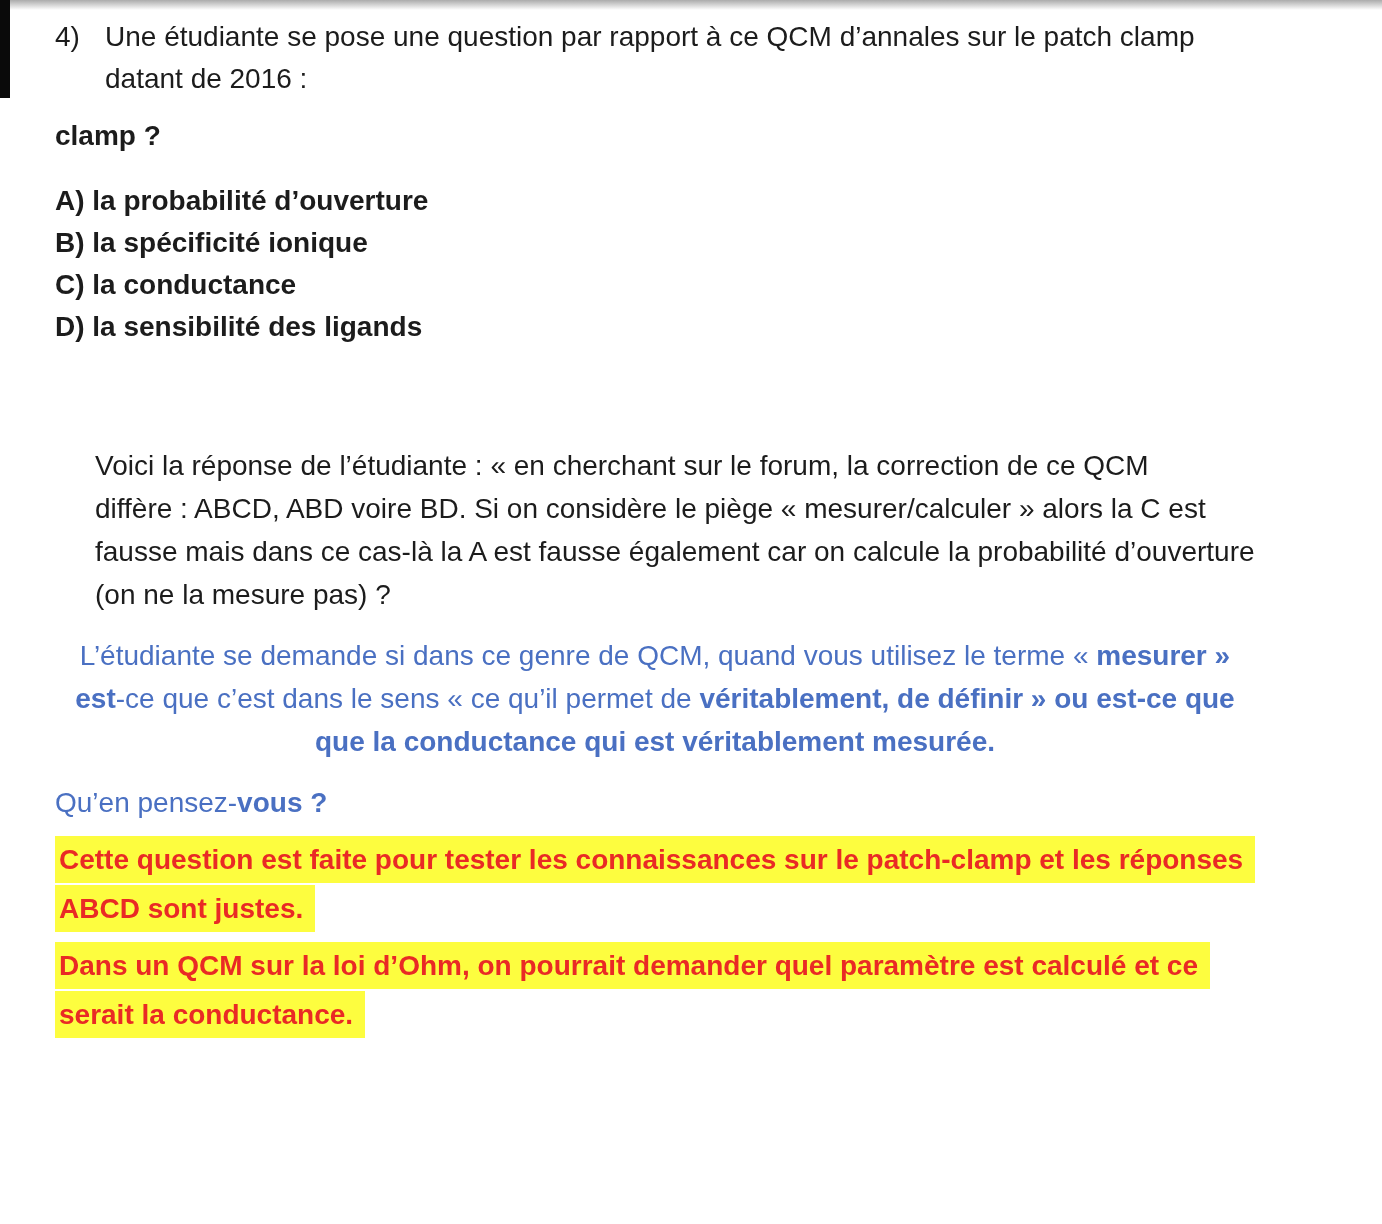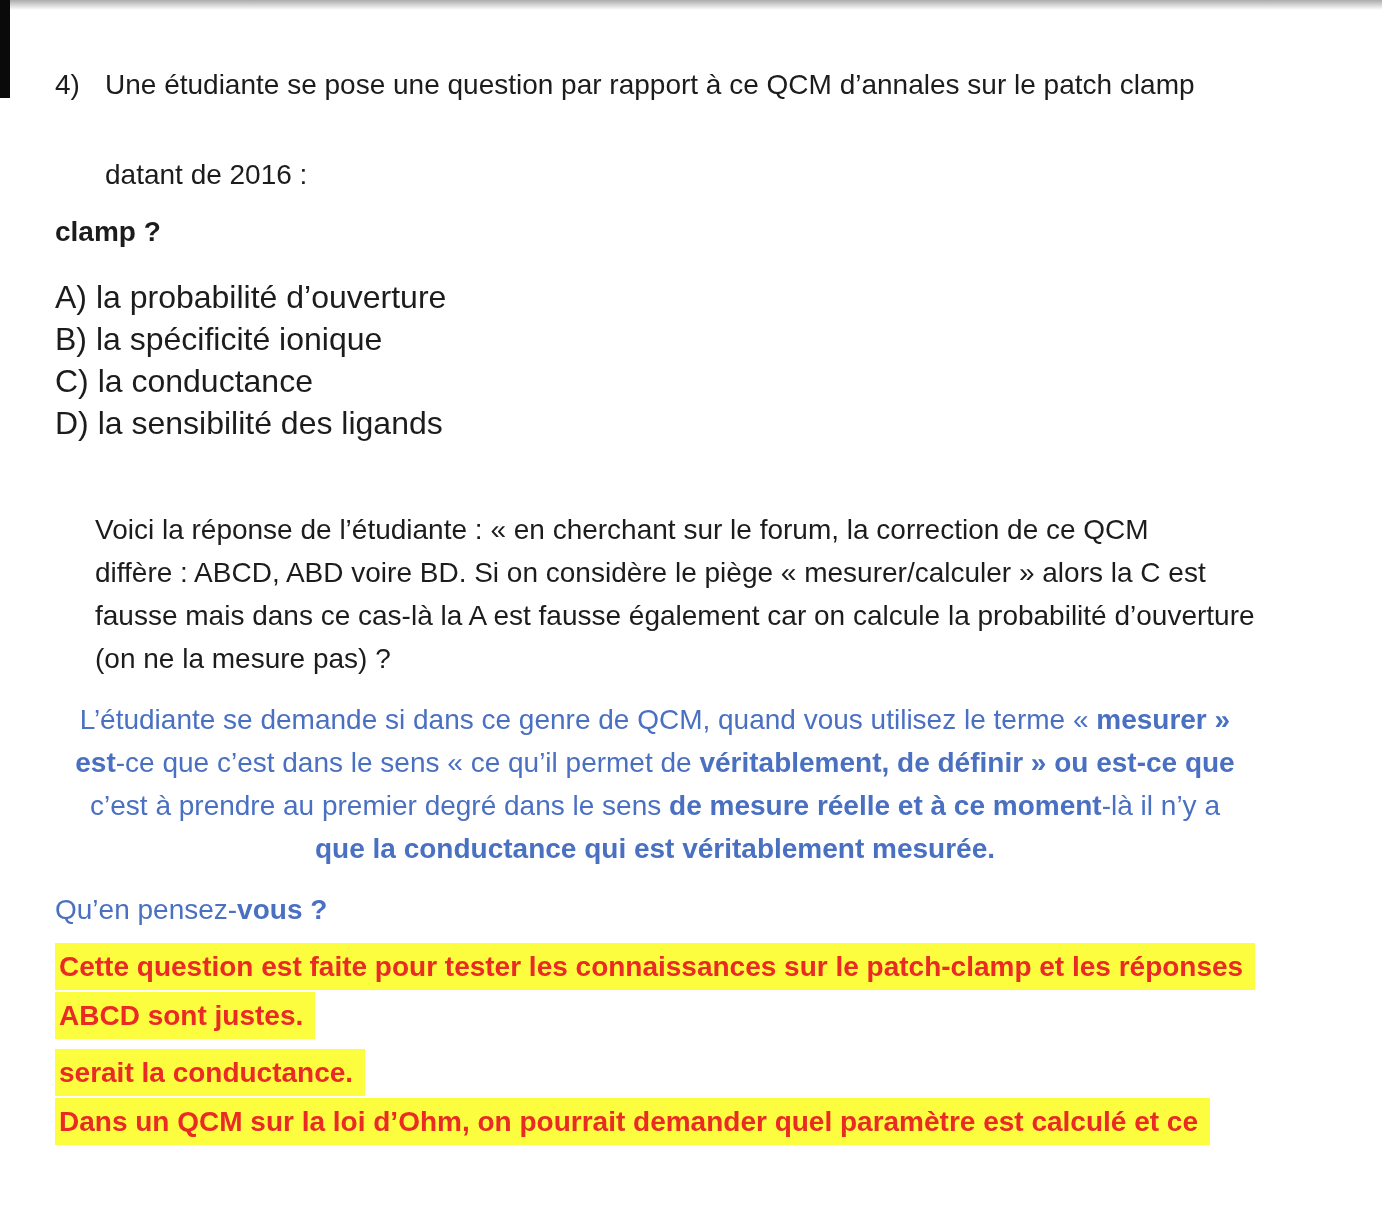--- a/index.html
+++ b/index.html
@@ -25,27 +25,27 @@
     position:absolute;top:0;left:0;width:10px;height:98px;
     background:#0a0a0a;
   }
   .page{
     position:absolute;top:16px;left:55px;width:1200px;
   }
   .line{white-space:nowrap;}
   .b{font-weight:bold;}
 
   .item4{position:relative;padding-left:50px;margin-bottom:14px;font-size:28px;}
-  .item4 .line{line-height:42px;margin-top:48px;}
+  .item4 .line{line-height:42px;}
   .item4 .marker{position:absolute;left:0;top:0;line-height:42px;}
 
   .question{font-size:28px;font-weight:bold;margin-bottom:22px;}
   .question .line{line-height:44px;}
 
-  .options{font-size:32px;font-weight:normal;margin-bottom:64px;}
+  .options{font-size:28px;font-weight:bold;margin-bottom:96px;}
   .options .line{line-height:42px;}
 
   .answer{font-size:28px;margin-bottom:18px;}
   .answer .line{line-height:43px;margin-left:40px;}
 
   .blue-block{font-size:28px;color:var(--blue);margin-bottom:18px;text-align:center;}
   .blue-block .line{line-height:43px;}
 
   .prompt{font-size:28px;color:var(--blue);margin-bottom:11px;}
   .prompt .line{line-height:43px;}
@@ -90,31 +90,30 @@
   <div class="answer">
       <div class="line"><span>Voici la réponse de l’étudiante : « en cherchant sur le forum, la correction de ce QCM</span></div>
       <div class="line"><span>diffère : ABCD, ABD voire BD. Si on considère le piège « mesurer/calculer » alors la C est</span></div>
       <div class="line"><span>fausse mais dans ce cas-là la A est fausse également car on calcule la probabilité d’ouverture</span></div>
       <div class="line"><span>(on ne la mesure pas) ?</span></div>
     </div>
 
   <div class="blue-block">
       <div class="line"><span>L’étudiante se demande si dans ce genre de QCM, quand vous utilisez le terme « </span><span class="b">mesurer »</span></div>
       <div class="line"><span class="b">est</span><span>-ce que c’est dans le sens « ce qu’il permet de </span><span class="b">véritablement, de définir » ou est-ce que</span></div>
-      <div class="line"><span>c’est à prendre au premier degré dans le sens </span><span class="b">de mesure réelle et à ce moment</span><span>-là il n’y a</span></div>
       <div class="line"><span class="b">que la conductance qui est véritablement mesurée.</span></div>
     </div>
 
   <div class="prompt">
       <div class="line"><span>Qu’en pensez-</span><span class="b">vous ?</span></div>
     </div>
 
   <div class="hl-block hl1">
       <div class="line"><span class="hl"><span>Cette question est faite pour tester les connaissances sur le patch-clamp et les réponses</span></span></div>
       <div class="line"><span class="hl"><span>ABCD sont justes.</span></span></div>
     </div>
 
   <div class="hl-block hl2">
+      <div class="line"><span class="hl"><span>Dans un QCM sur la loi d’Ohm, on pourrait demander quel paramètre est calculé et ce</span></span></div>
       <div class="line"><span class="hl"><span>serait la conductance.</span></span></div>
-      <div class="line"><span class="hl"><span>Dans un QCM sur la loi d’Ohm, on pourrait demander quel paramètre est calculé et ce</span></span></div>
     </div>
 
 </div>
 
 </body></html>

